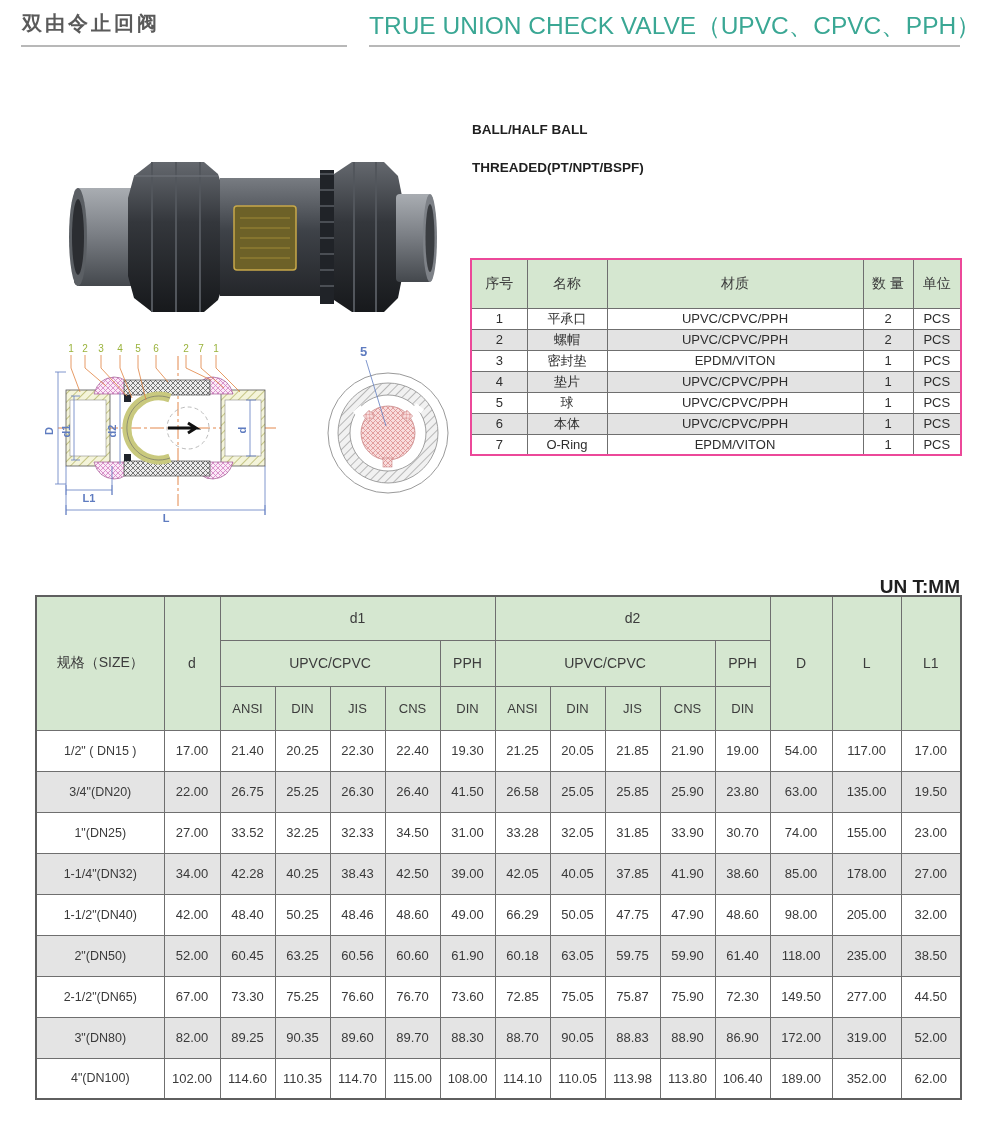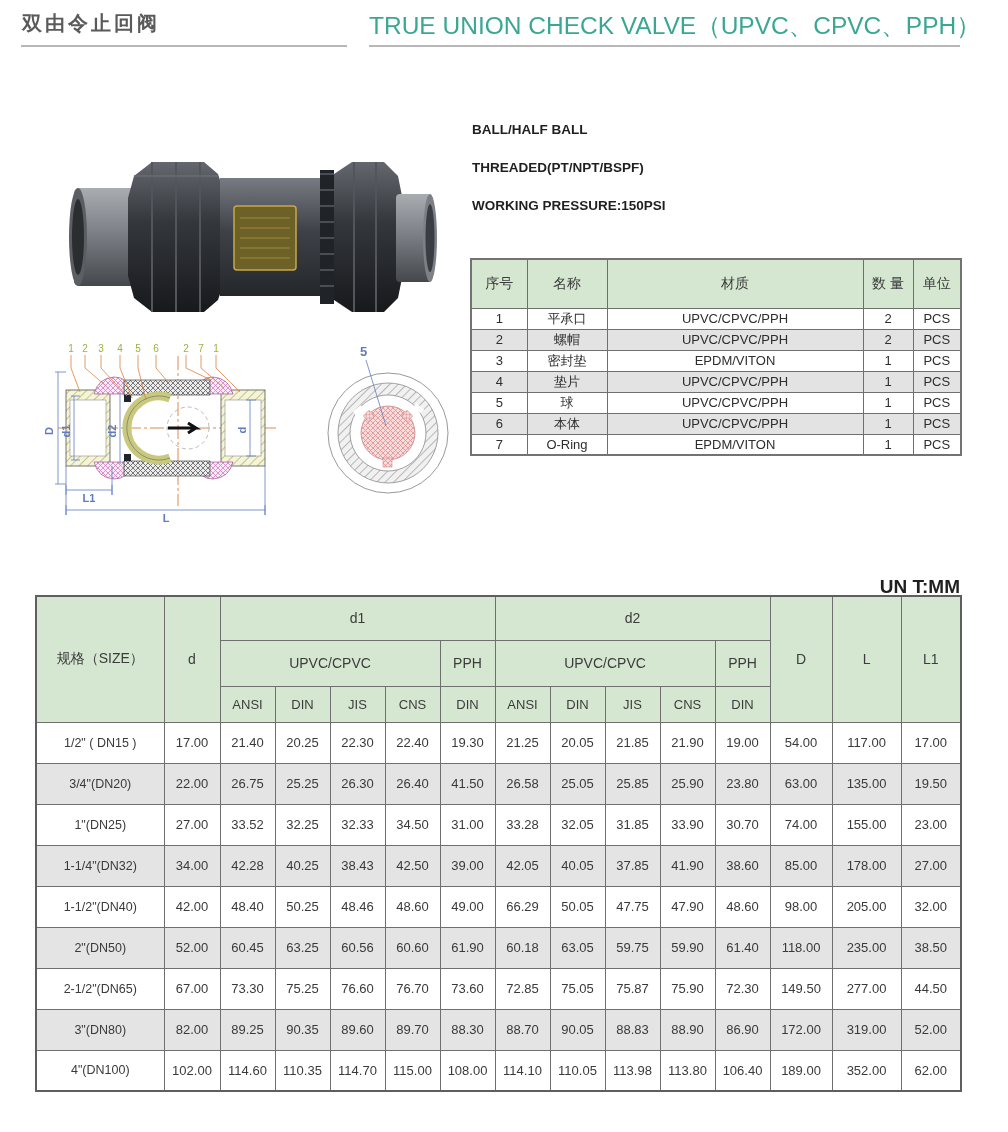--- a/index.html
+++ b/index.html
@@ -16,38 +16,38 @@
   
   .photo { position:absolute; left:52px; top:118px; width:392px; height:235px; }
 
   
   .specs { position:absolute; left:472px; top:120px; width:480px; }
   .spec-line { font-size:13.5px; font-weight:700; color:#1f1f1f; height:38px; line-height:20px; }
 
   
   .parts-table { position:absolute; left:470px; top:258px; width:490px; border-collapse:collapse; table-layout:fixed; }
   .parts-table th, .parts-table td { border:1px solid #6f6f6f; text-align:center; vertical-align:middle; }
-  .parts-table { border:2px solid #737373; }
+  .parts-table { border:2px solid #ec4899; }
   .parts-table thead th { background:#d5e7d0; height:49px; font-size:14px; font-weight:400; color:#3c3c3c; }
   .parts-table tbody td { height:21px; font-size:13px; color:#2e2e2e; background:#fff; }
   .parts-table tbody tr:nth-child(even) td { background:#e3e3e3; }
 
   
   .drawing { position:absolute; left:28px; top:338px; width:455px; height:200px; }
 
   
   .unit-note { position:absolute; right:48px; top:576px; font-size:19px; font-weight:700; color:#1f1f1f; }
 
   
   .dim-table { position:absolute; left:35px; top:595px; width:925px; border-collapse:collapse; table-layout:fixed; border:2px solid #5f5f5f; }
   .dim-table th, .dim-table td { border:1px solid #6f6f6f; text-align:center; vertical-align:middle; }
   .dim-table thead th { background:#d5e7d0; font-weight:400; color:#3c3c3c; font-size:14px; }
   .dim-table thead tr.h1 th { height:44px; }
   .dim-table thead tr.h2 th { height:46px; }
-  .dim-table thead tr.h3 th { height:36px; font-size:13px; }
+  .dim-table thead tr.h3 th { height:44px; font-size:13px; }
   .dim-table tbody td { height:41px; font-size:13px; color:#3a3a3a; background:#fff; }
   .dim-table tbody tr:nth-child(even) td { background:#e4e4e4; }
   .dim-table tbody td:first-child { font-size:12.5px; }
 
   svg text { font-family:"Liberation Sans", sans-serif; }
 </style>
 </head>
 <body>
 
 <div class="page">
@@ -99,21 +99,20 @@
     <g>
       <rect x="344" y="76" width="36" height="88" rx="4" fill="url(#gSock)"></rect>
       <ellipse cx="378" cy="120" rx="7" ry="44" fill="#7d8187"></ellipse>
       <ellipse cx="378" cy="120" rx="4.5" ry="34" fill="#3a3d41"></ellipse>
     </g>
   </svg>
 
   <div class="specs">
     <div class="spec-line">BALL/HALF BALL</div>
     <div class="spec-line">THREADED(PT/NPT/BSPF)</div>
-    <div class="spec-line">WORKING PRESSURE:150PSI</div>
   </div>
 
   <table class="parts-table">
     <colgroup>
       <col style="width:56px">
         <col style="width:80px">
         <col style="width:256px">
         <col style="width:50px">
         <col style="width:48px">
     </colgroup>

